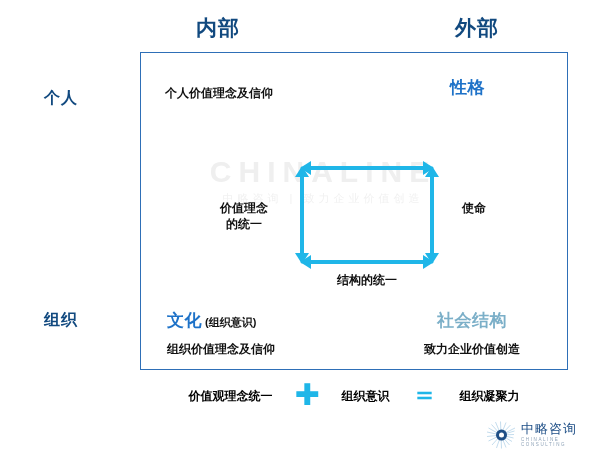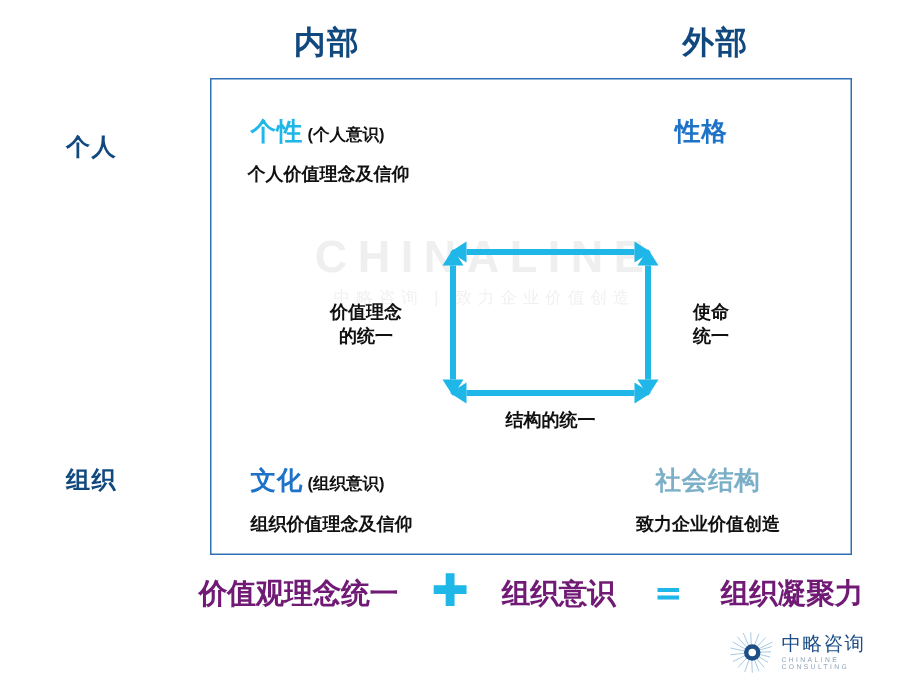--- a/index.html
+++ b/index.html
@@ -165,23 +165,23 @@
     position: absolute;
     left: 140px;
     top: 382px;
     width: 428px;
     height: 28px;
     display: flex;
     align-items: center;
     justify-content: center;
   }
   .eq-term {
-    font-size: 19px;
-    font-weight: bold;
-    color: #701a75;
+    font-size: 12px;
+    font-weight: bold;
+    color: #000000;
     white-space: nowrap;
     font-family: Liberation Serif, serif;
   }
   .eq-op {
     color: #1FB6E8;
     font-weight: bold;
     line-height: 1;
     display: inline-block;
   }
   #eq-plus {
@@ -236,23 +236,20 @@
   <div class="row-header" id="hdr-organization">组织</div>
 
   <div id="matrix-frame"></div>
 
   <div id="watermark">
     <div id="watermark-title">CHINALINE</div>
     <div id="watermark-sub">中略咨询 | 致力企业价值创造</div>
   </div>
 
   <div class="quadrant" id="quad-tl">
-    <div>
-      <span class="quad-title" style="color:#1FB6E8">个性</span><span class="quad-paren">(个人意识)</span>
-    </div>
     <div class="quad-desc">个人价值理念及信仰</div>
   </div>
 
   <div class="quadrant" id="quad-tr">
     <div>
       <span class="quad-title" style="color:#1E72C8">性格</span>
     </div>
   </div>
 
   <div class="quadrant" id="quad-bl">
@@ -288,21 +285,20 @@
     <div class="arrow-head ah-down" style="left:125px; top:87px;"></div>
   </div>
 
   <div class="arrow-label" id="lbl-bottom">结构的统一</div>
   <div class="arrow-label" id="lbl-left">
     <div>价值理念</div>
     <div>的统一</div>
   </div>
   <div class="arrow-label" id="lbl-right">
     <div>使命</div>
-    <div>统一</div>
   </div>
 
   <div id="equation">
     <span class="eq-term">价值观理念统一</span>
     <span class="eq-op" id="eq-plus">✚</span>
     <span class="eq-term">组织意识</span>
     <span class="eq-op" id="eq-equals">＝</span>
     <span class="eq-term">组织凝聚力</span>
   </div>
 

